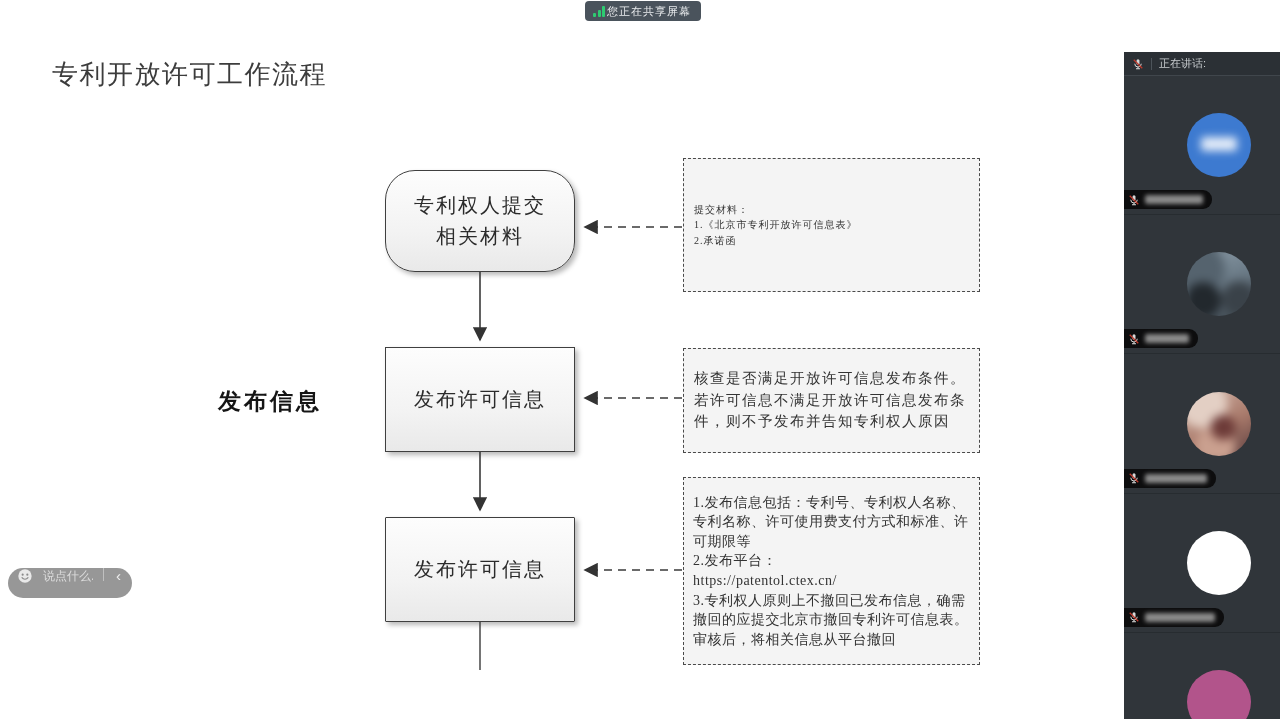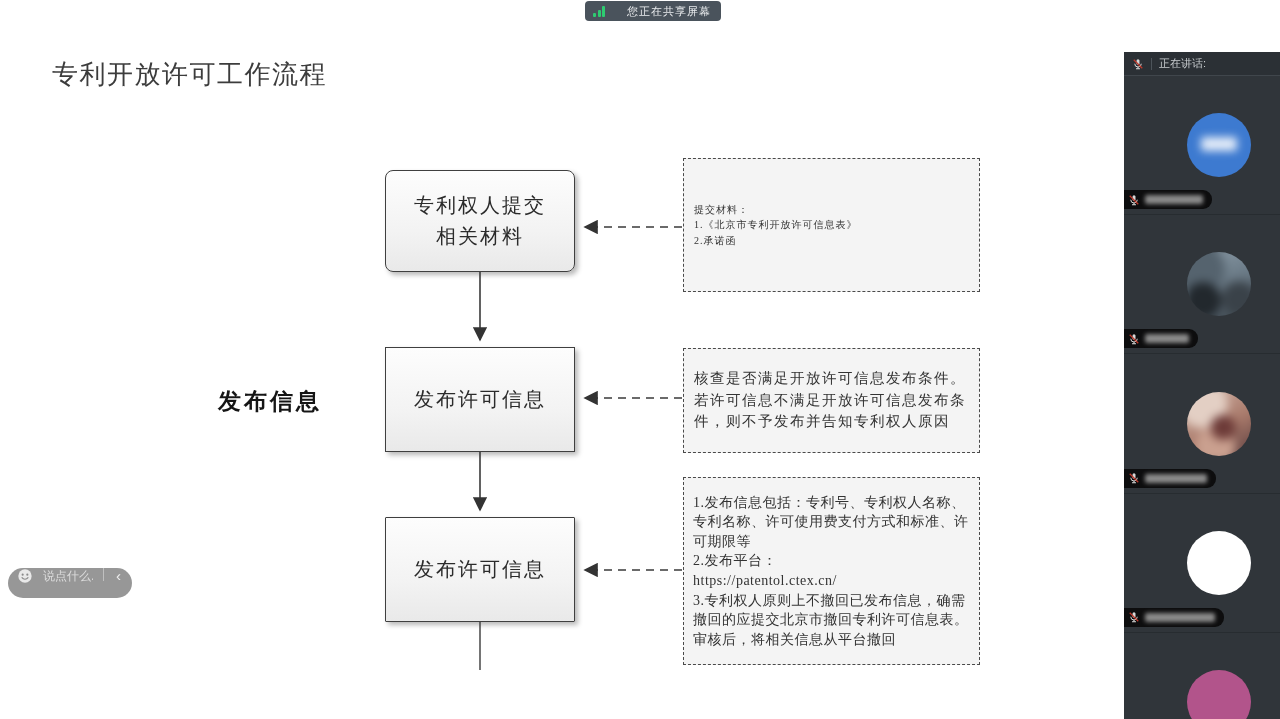--- a/index.html
+++ b/index.html
@@ -8,21 +8,21 @@
     position: relative;
     background: #ffffff;
     font-family: "Liberation Sans", sans-serif;
     overflow: hidden;
   }
 
   
   .share-badge {
     position: absolute; left: 585px; top: 1px; height: 20px;
     background: #4a535c; border-radius: 4px;
-    display: flex; align-items: center; gap: 22px; padding: 0 10px 0 8px;
+    display: flex; align-items: center; gap: 2px; padding: 0 10px 0 8px;
     color: #e9ebed; font-size: 11px; letter-spacing: 1px;
   }
   .sig-bars { display: flex; align-items: flex-end; gap: 1.5px; height: 11px; }
   .sig-bars i { display: block; width: 3px; background: #2ecc71; border-radius: 1px; }
   .sig-bars i:nth-child(1) { height: 4px; }
   .sig-bars i:nth-child(2) { height: 7px; }
   .sig-bars i:nth-child(3) { height: 11px; }
 
   
   .slide-title {
@@ -37,21 +37,21 @@
   .flow-node {
     position: absolute; left: 385px; width: 190px;
     background: linear-gradient(180deg, #fdfdfd 0%, #f3f3f3 60%, #e9e9e9 100%);
     border: 1.6px solid #3f3f3f;
     box-shadow: 3px 3px 5px rgba(0,0,0,0.28);
     display: flex; align-items: center; justify-content: center;
     text-align: center; white-space: pre-line;
     font-family: "Liberation Serif", serif;
     font-size: 20px; color: #2b2b2b; letter-spacing: 2px; line-height: 1.55;
   }
-  .node-1 { top: 170px; height: 102px; border-radius: 8px; }
+  .node-1 { top: 170px; height: 102px; border-radius: 30px; }
   .node-2 { top: 347px; height: 105px; border-radius: 0; }
   .node-3 { top: 517px; height: 105px; border-radius: 1px; }
 
   .note {
     position: absolute; left: 683px; width: 297px;
     background: #f4f4f4; border: 1.5px dashed #4a4a4a;
     display: flex; flex-direction: column; justify-content: center;
     font-family: "Liberation Serif", serif;
     color: #333; white-space: pre-line;
   }

